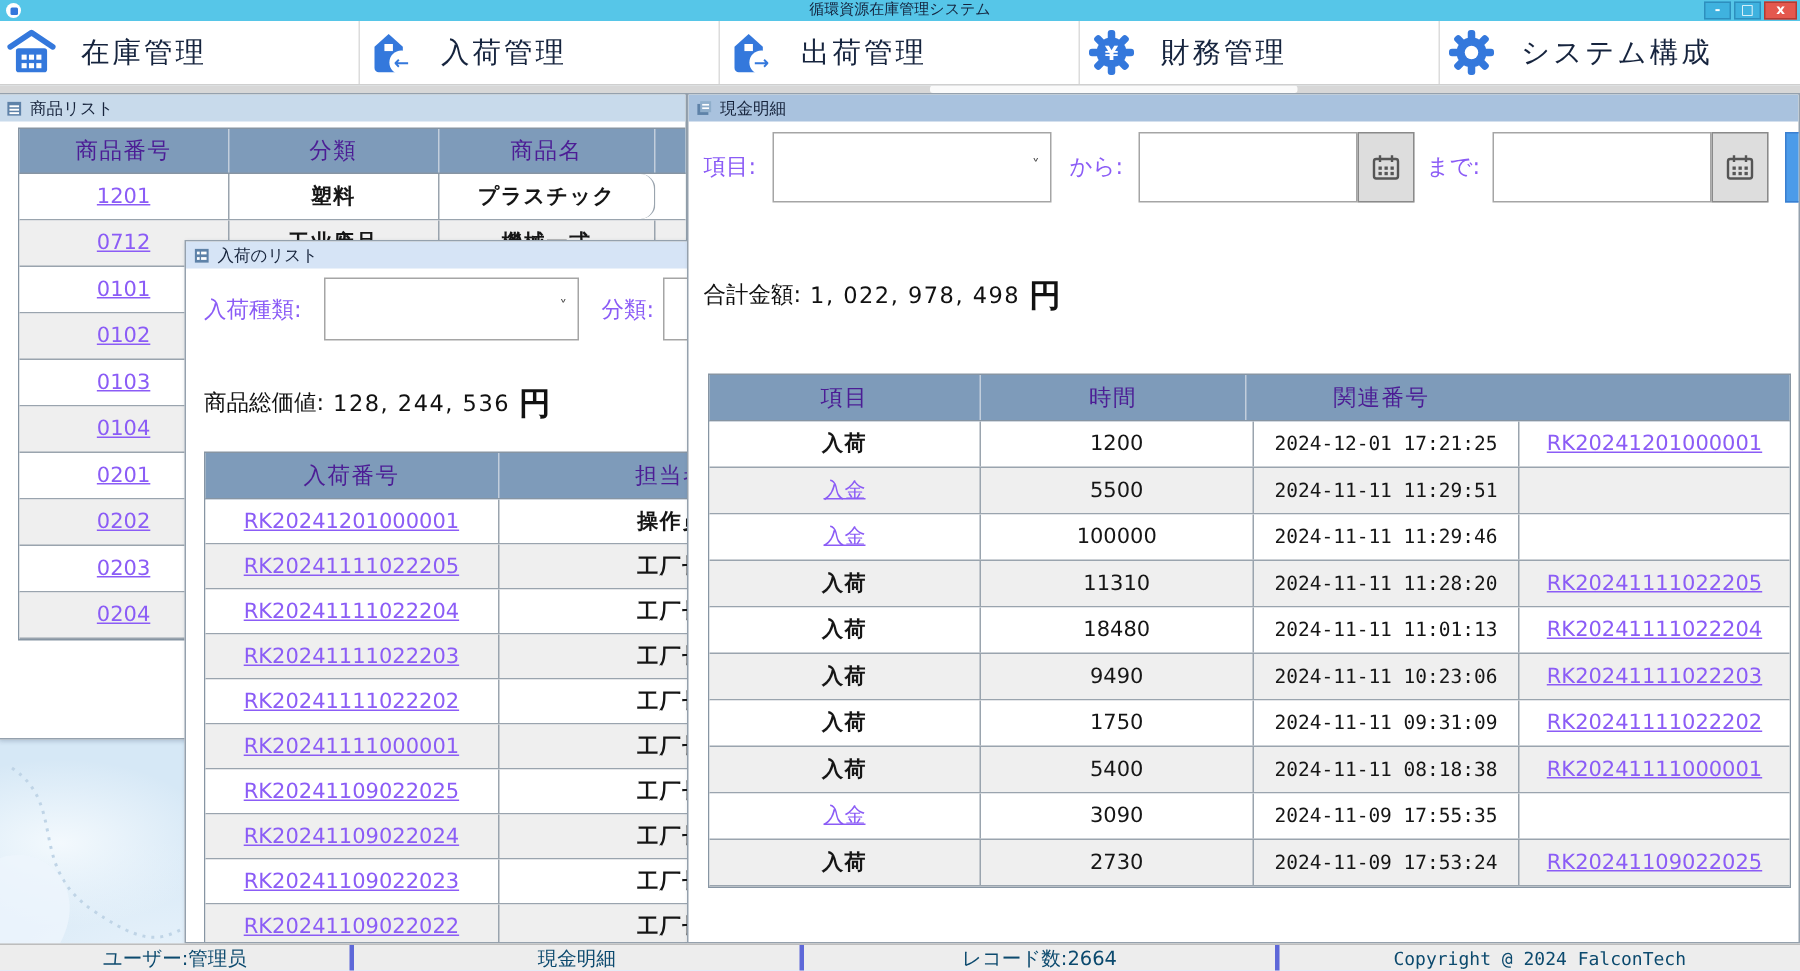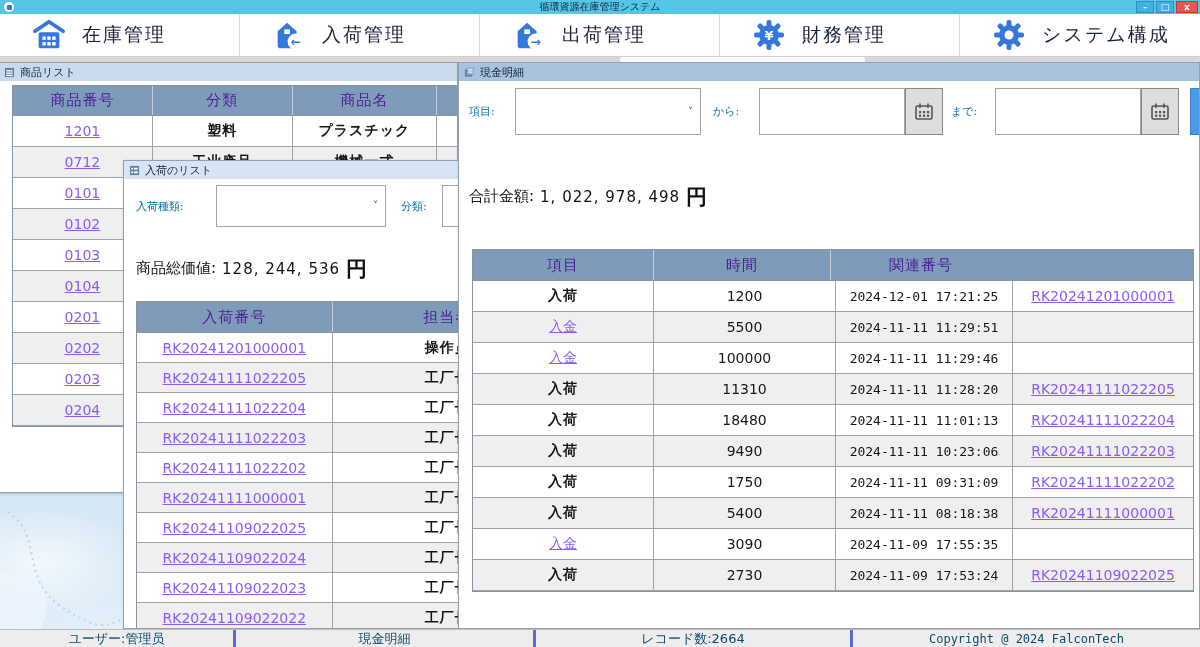--- a/index.html
+++ b/index.html
@@ -10,21 +10,21 @@
   .titlebar{position:absolute;left:0;top:0;width:1200px;height:14px;background:#56C6E8;display:flex;align-items:center;z-index:30}
   .app-icon{width:10px;height:10px;border-radius:50%;background:#fff;margin-left:4px;display:flex;align-items:center;justify-content:center}
   .app-icon span{width:5px;height:5px;background:#3478DC;border-radius:1px;display:block}
   .tb-title{position:absolute;left:0;right:0;text-align:center;font-size:10px;color:#14233D;line-height:14px}
   .tb-btns{position:absolute;right:2px;top:1px;display:flex;gap:2px}
   .tb-btn{width:18px;height:12px;font-size:9px;line-height:11px;text-align:center;color:#fff;border:1px solid #2E8FBE;background:#3FB2DF;font-weight:bold;cursor:pointer}
   .tb-close{background:#E4584E;border-color:#B43A32;width:22px}
 
   
   .nav{position:absolute;left:0;top:14px;width:1200px;height:43px;background:#fff;display:flex;z-index:29;border-bottom:1px solid #CFCFCF}
-  .nav-item{width:240px;height:100%;display:flex;align-items:center;gap:16px;padding-left:32px;border-right:1px solid #DCDCDC;cursor:pointer}
+  .nav-item{width:240px;height:100%;display:flex;align-items:center;gap:16px;padding-left:4px;border-right:1px solid #DCDCDC;cursor:pointer}
   .nav-label{font-size:19px;color:#16243E;letter-spacing:2px;font-weight:500}
   .nav-icon{width:34px;height:32px;flex:0 0 auto}
 
   
   .scrollstrip{position:absolute;left:0;top:57px;width:1200px;height:5px;background:#D7D7D7;z-index:5}
   .scrollthumb{position:absolute;left:620px;top:0;width:245px;height:5px;background:#FAFAFA;border-radius:2px}
 
   
   .mdi{position:absolute;left:0;top:62px;width:1200px;height:567px;z-index:0;
     background:
@@ -46,21 +46,21 @@
   .trow.alt{background:#EFEFEF}
   .trow.thead{background:#7E9BBA;border-bottom:1px solid #8795A3}
   .tcell{display:flex;align-items:center;justify-content:center;border-right:1px solid #9AA4AE;overflow:hidden;font-size:14px;color:#161616;white-space:nowrap}
   .tcell:last-child{border-right:none}
   .thead .tcell{color:#4c1d95;font-size:15px;border-right-color:#C2CEDC;letter-spacing:1px}
   .b{font-weight:600;letter-spacing:1px}
   .mono{font-family:"DejaVu Sans Mono",monospace;font-size:13px}
   .lnk{color:#8b5cf6;text-decoration:underline;cursor:pointer}
 
   
-  .flabel{font-size:11px;color:#0369a1;font-weight:500;position:absolute;display:flex;align-items:center}
+  .flabel{font-size:15px;color:#8b5cf6;font-weight:500;position:absolute;display:flex;align-items:center}
   .combo,.textbox{position:absolute;background:#fff;border:1px solid #A5A5A5}
   .combo .chev{position:absolute;right:7px;top:50%;transform:translateY(-58%);font-size:10px;color:#444}
   .calbtn{position:absolute;background:#DDDDDD;border:1px solid #8A8A8A;display:flex;align-items:center;justify-content:center;cursor:pointer}
   .bluebtn{position:absolute;background:#4B9BE9;border:1px solid #3A7FD0;cursor:pointer}
 
   .totalline{position:absolute;display:flex;align-items:flex-end;gap:6px}
   .totalline .lab{font-size:15px;font-weight:500;color:#111}
   .totalline .val{font-size:15px;color:#111;letter-spacing:1px}
   .totalline .yen{font-size:21px;font-weight:600;color:#111;line-height:18px}
 
@@ -183,21 +183,21 @@
         <div class="tcell" style="width: 140px;">商品番号</div>
         <div class="tcell" style="width: 140px;">分類</div>
         <div class="tcell" style="width: 145px;">商品名</div>
         <div class="tcell" style="width: 160px;"></div>
       </div>
       <div class="trow" style="height: 31px;">
         <div class="tcell" style="width: 140px;">
           <span class="lnk">1201</span>
         </div>
         <div class="tcell b" style="width: 140px;">塑料</div>
-        <div class="tcell b" style="width: 145px;">プラスチック</div>
+        <div class="tcell b" style="width: 145px; border-radius: 10px;">プラスチック</div>
         <div class="tcell" style="width: 160px;"></div>
       </div>
       <div class="trow alt" style="height: 31px;">
         <div class="tcell" style="width: 140px;">
           <span class="lnk">0712</span>
         </div>
         <div class="tcell b" style="width: 140px;">工业废品</div>
         <div class="tcell b" style="width: 145px;">機械一式</div>
         <div class="tcell" style="width: 160px;"></div>
       </div>

